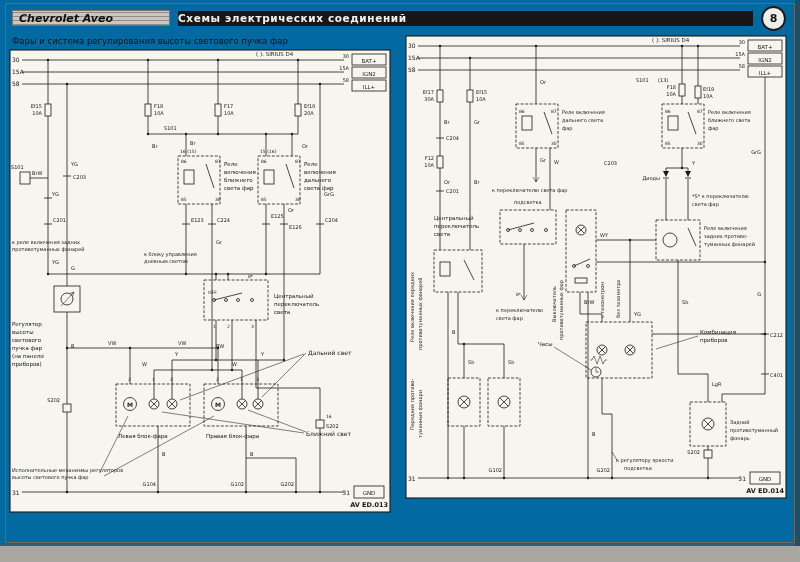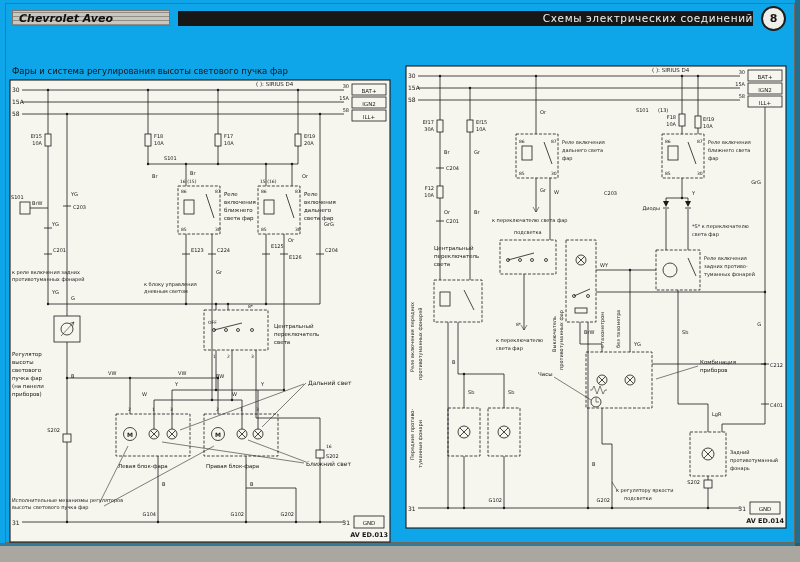--- a/index.html
+++ b/index.html
@@ -1,27 +1,27 @@
 <!DOCTYPE html>
 <html><head>
 <meta charset="utf-8">
 <style>
   html,body{margin:0;padding:0;}
   body{width:800px;height:562px;background:#a9a7a0;font-family:"DejaVu Sans",sans-serif;}
-  .sheet{position:relative;width:800px;height:546px;background:#0ea5e9;overflow:hidden;}
+  .sheet{position:relative;width:800px;height:546px;background:#0369a1;overflow:hidden;}
   .sheet::before{content:"";position:absolute;inset:3px 5px;border:1px solid #6b6860;pointer-events:none;}
   .sheet::after{content:"";position:absolute;top:0;right:0;width:5px;height:100%;background:#37352f;opacity:.5;pointer-events:none;}
   .scanbottom{position:absolute;left:0;bottom:0;width:100%;height:3px;background:#55534c;opacity:.5;}
   .header{position:absolute;top:7px;left:12px;right:14px;height:22px;display:flex;align-items:center;gap:8px;}
   .brand{width:158px;height:16px;line-height:16px;padding:0 6px;font-weight:bold;font-style:italic;font-size:11px;color:#101010;
          background:repeating-linear-gradient(0deg,#8f8d85 0 1px,#c9c7bf 1px 4px);border:1px solid #77756d;box-sizing:border-box;white-space:nowrap;}
-  .titlebar{flex:1;height:15px;line-height:15px;background:#171717;color:#f1f1ee;text-align:right;font-size:10.5px;letter-spacing:.6px;font-weight:normal;}
+  .titlebar{flex:1;height:15px;line-height:15px;background:#171717;color:#f1f1ee;text-align:left;font-size:10.5px;letter-spacing:.6px;font-weight:bold;}
   .pagenum{width:21px;height:21px;border:2px solid #1d1d1d;border-radius:50%;background:#efeee8;text-align:center;line-height:21px;font-size:11px;font-weight:bold;color:#111;}
   .panels{position:absolute;top:34px;left:8px;display:flex;gap:8px;}
-  .panel{width:388px;margin-top:30px;}
+  .panel{width:388px;}
   .panel-title{font-size:8.5px;color:#141414;padding:2px 2px 2px 4px;white-space:nowrap;}
   svg{display:block;}
   svg text{fill:#1a1a1a;font-family:"DejaVu Sans",sans-serif;}
   .frame{fill:#f6f5ee;stroke:#1a1a1a;stroke-width:1.1;}
   .w{stroke:#1a1a1a;stroke-width:.8;fill:none;}
   .thin{stroke:#1a1a1a;stroke-width:.55;fill:none;}
   .dash{stroke:#1a1a1a;stroke-width:.8;fill:none;stroke-dasharray:3 1.6;}
   .comp{fill:#f6f5ee;stroke:#1a1a1a;stroke-width:.8;}
   .solid{fill:#1a1a1a;}
 </style>

